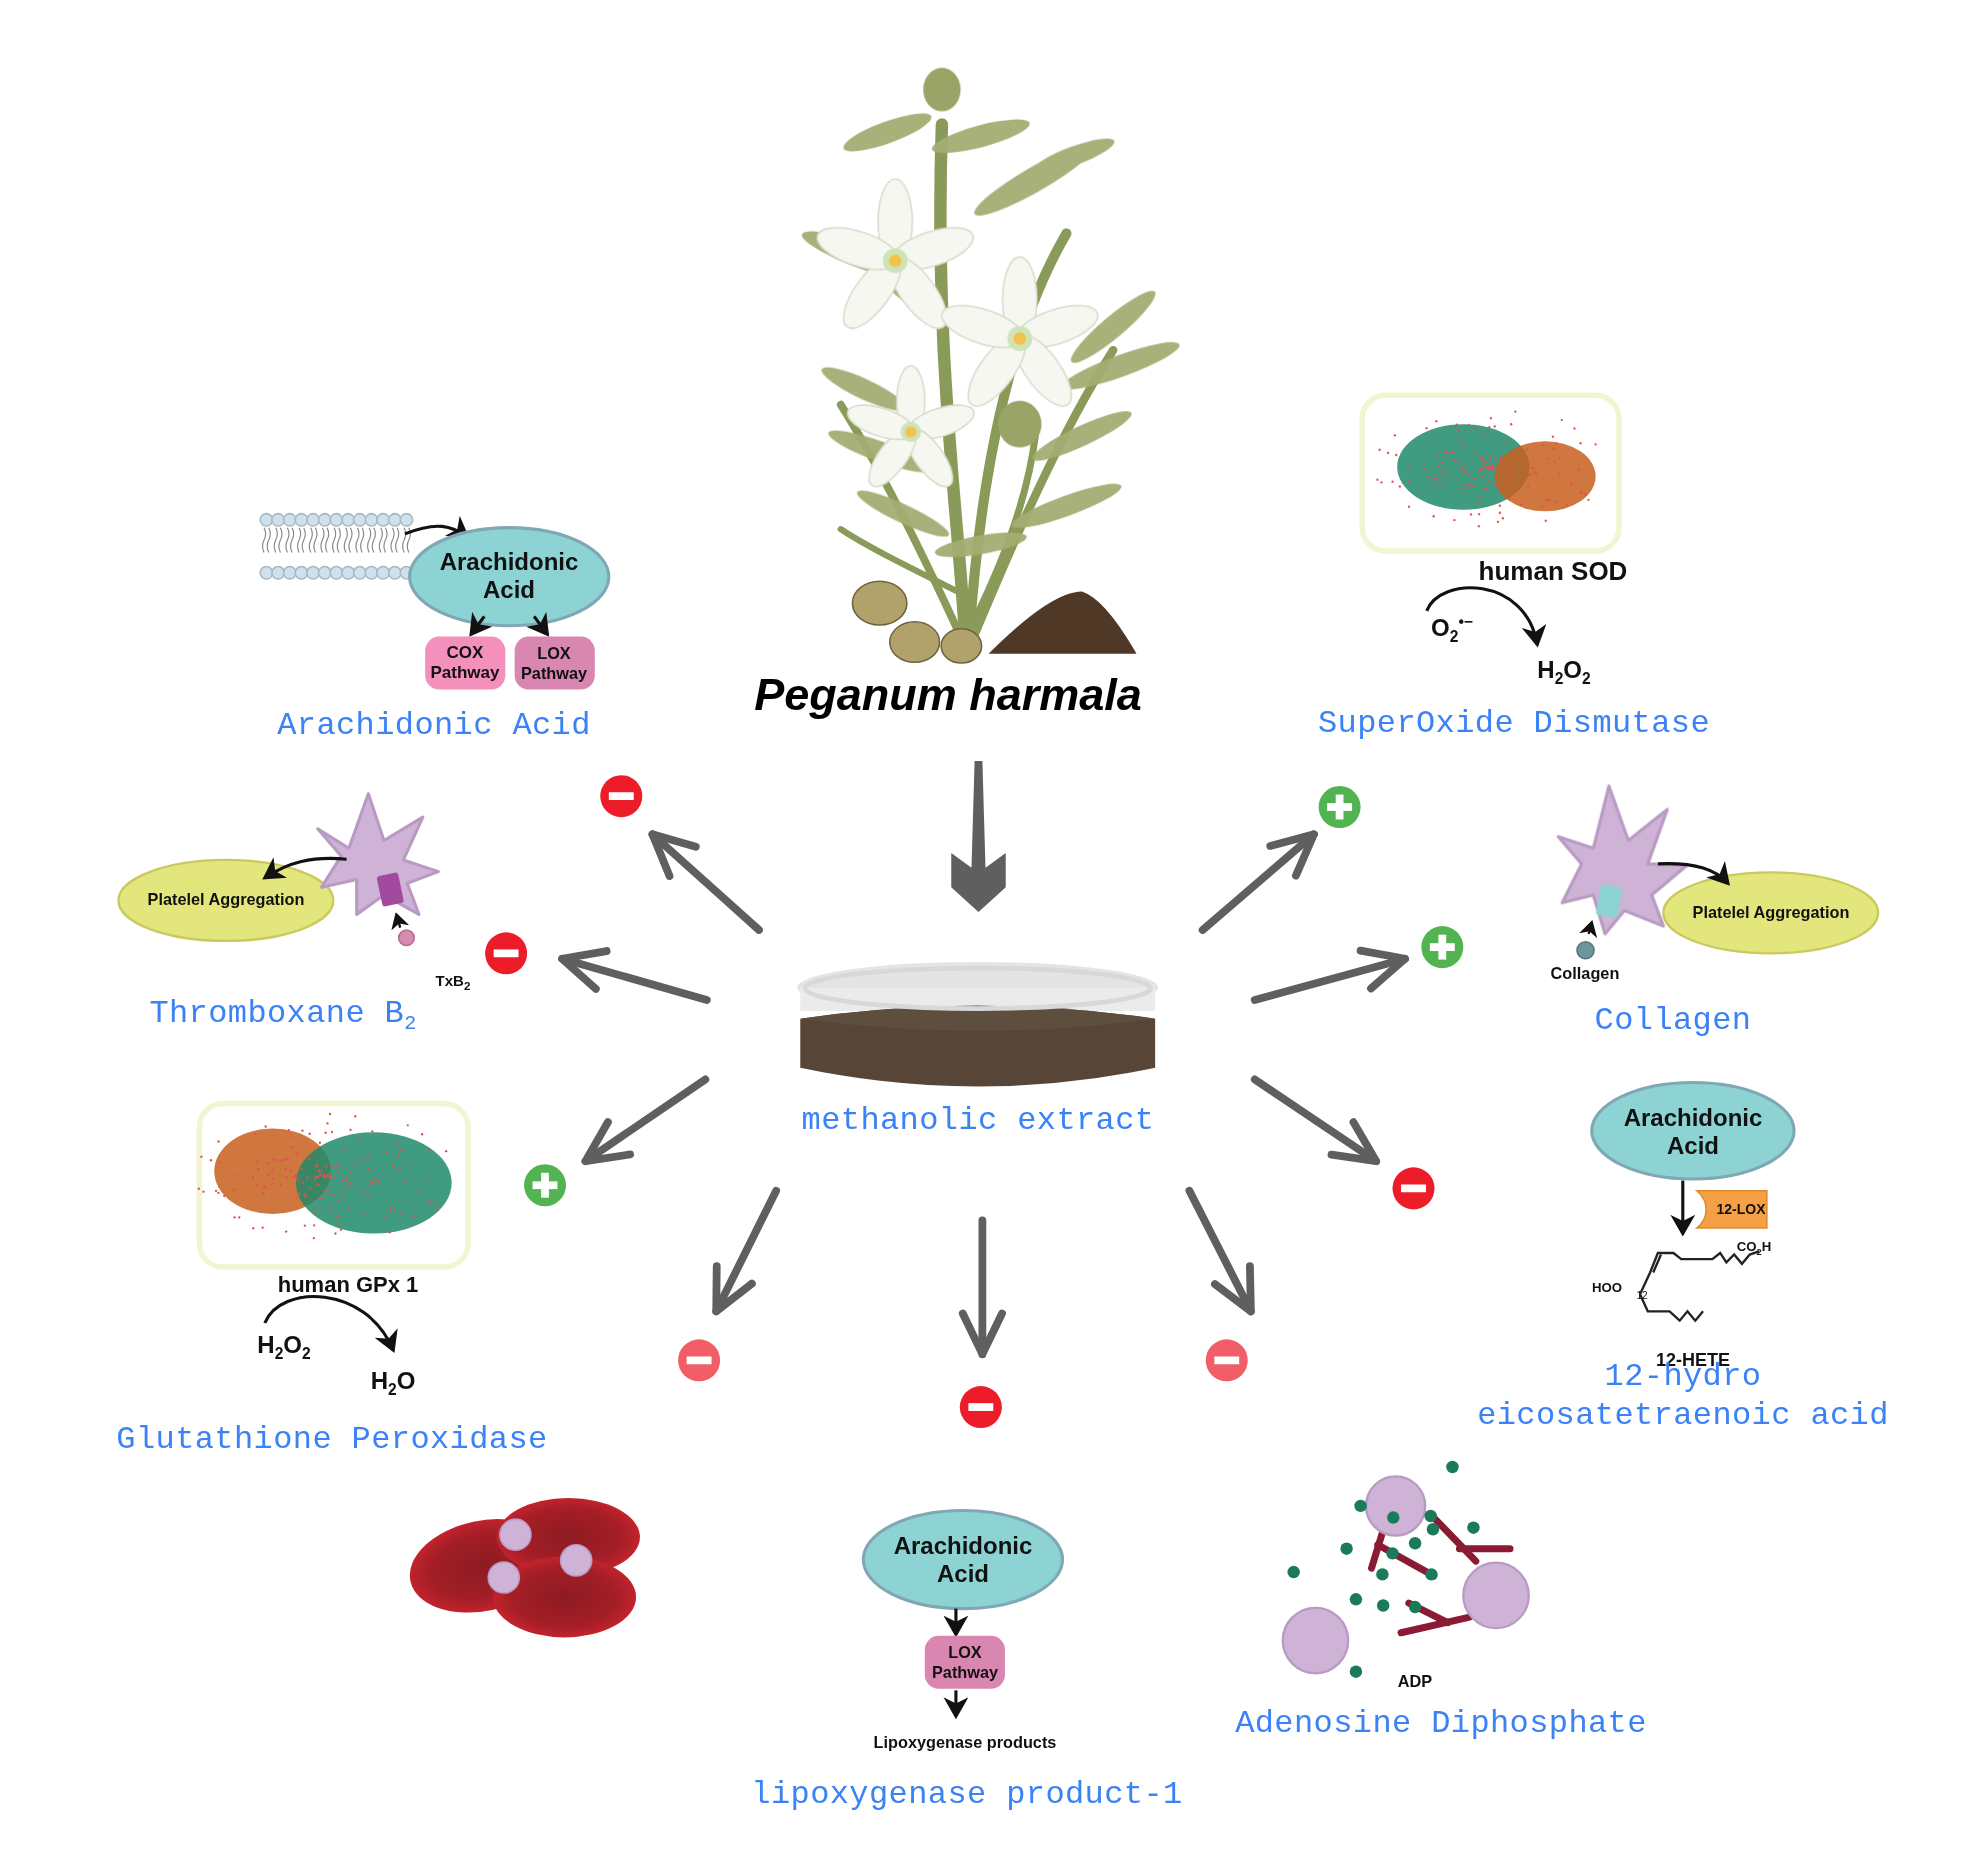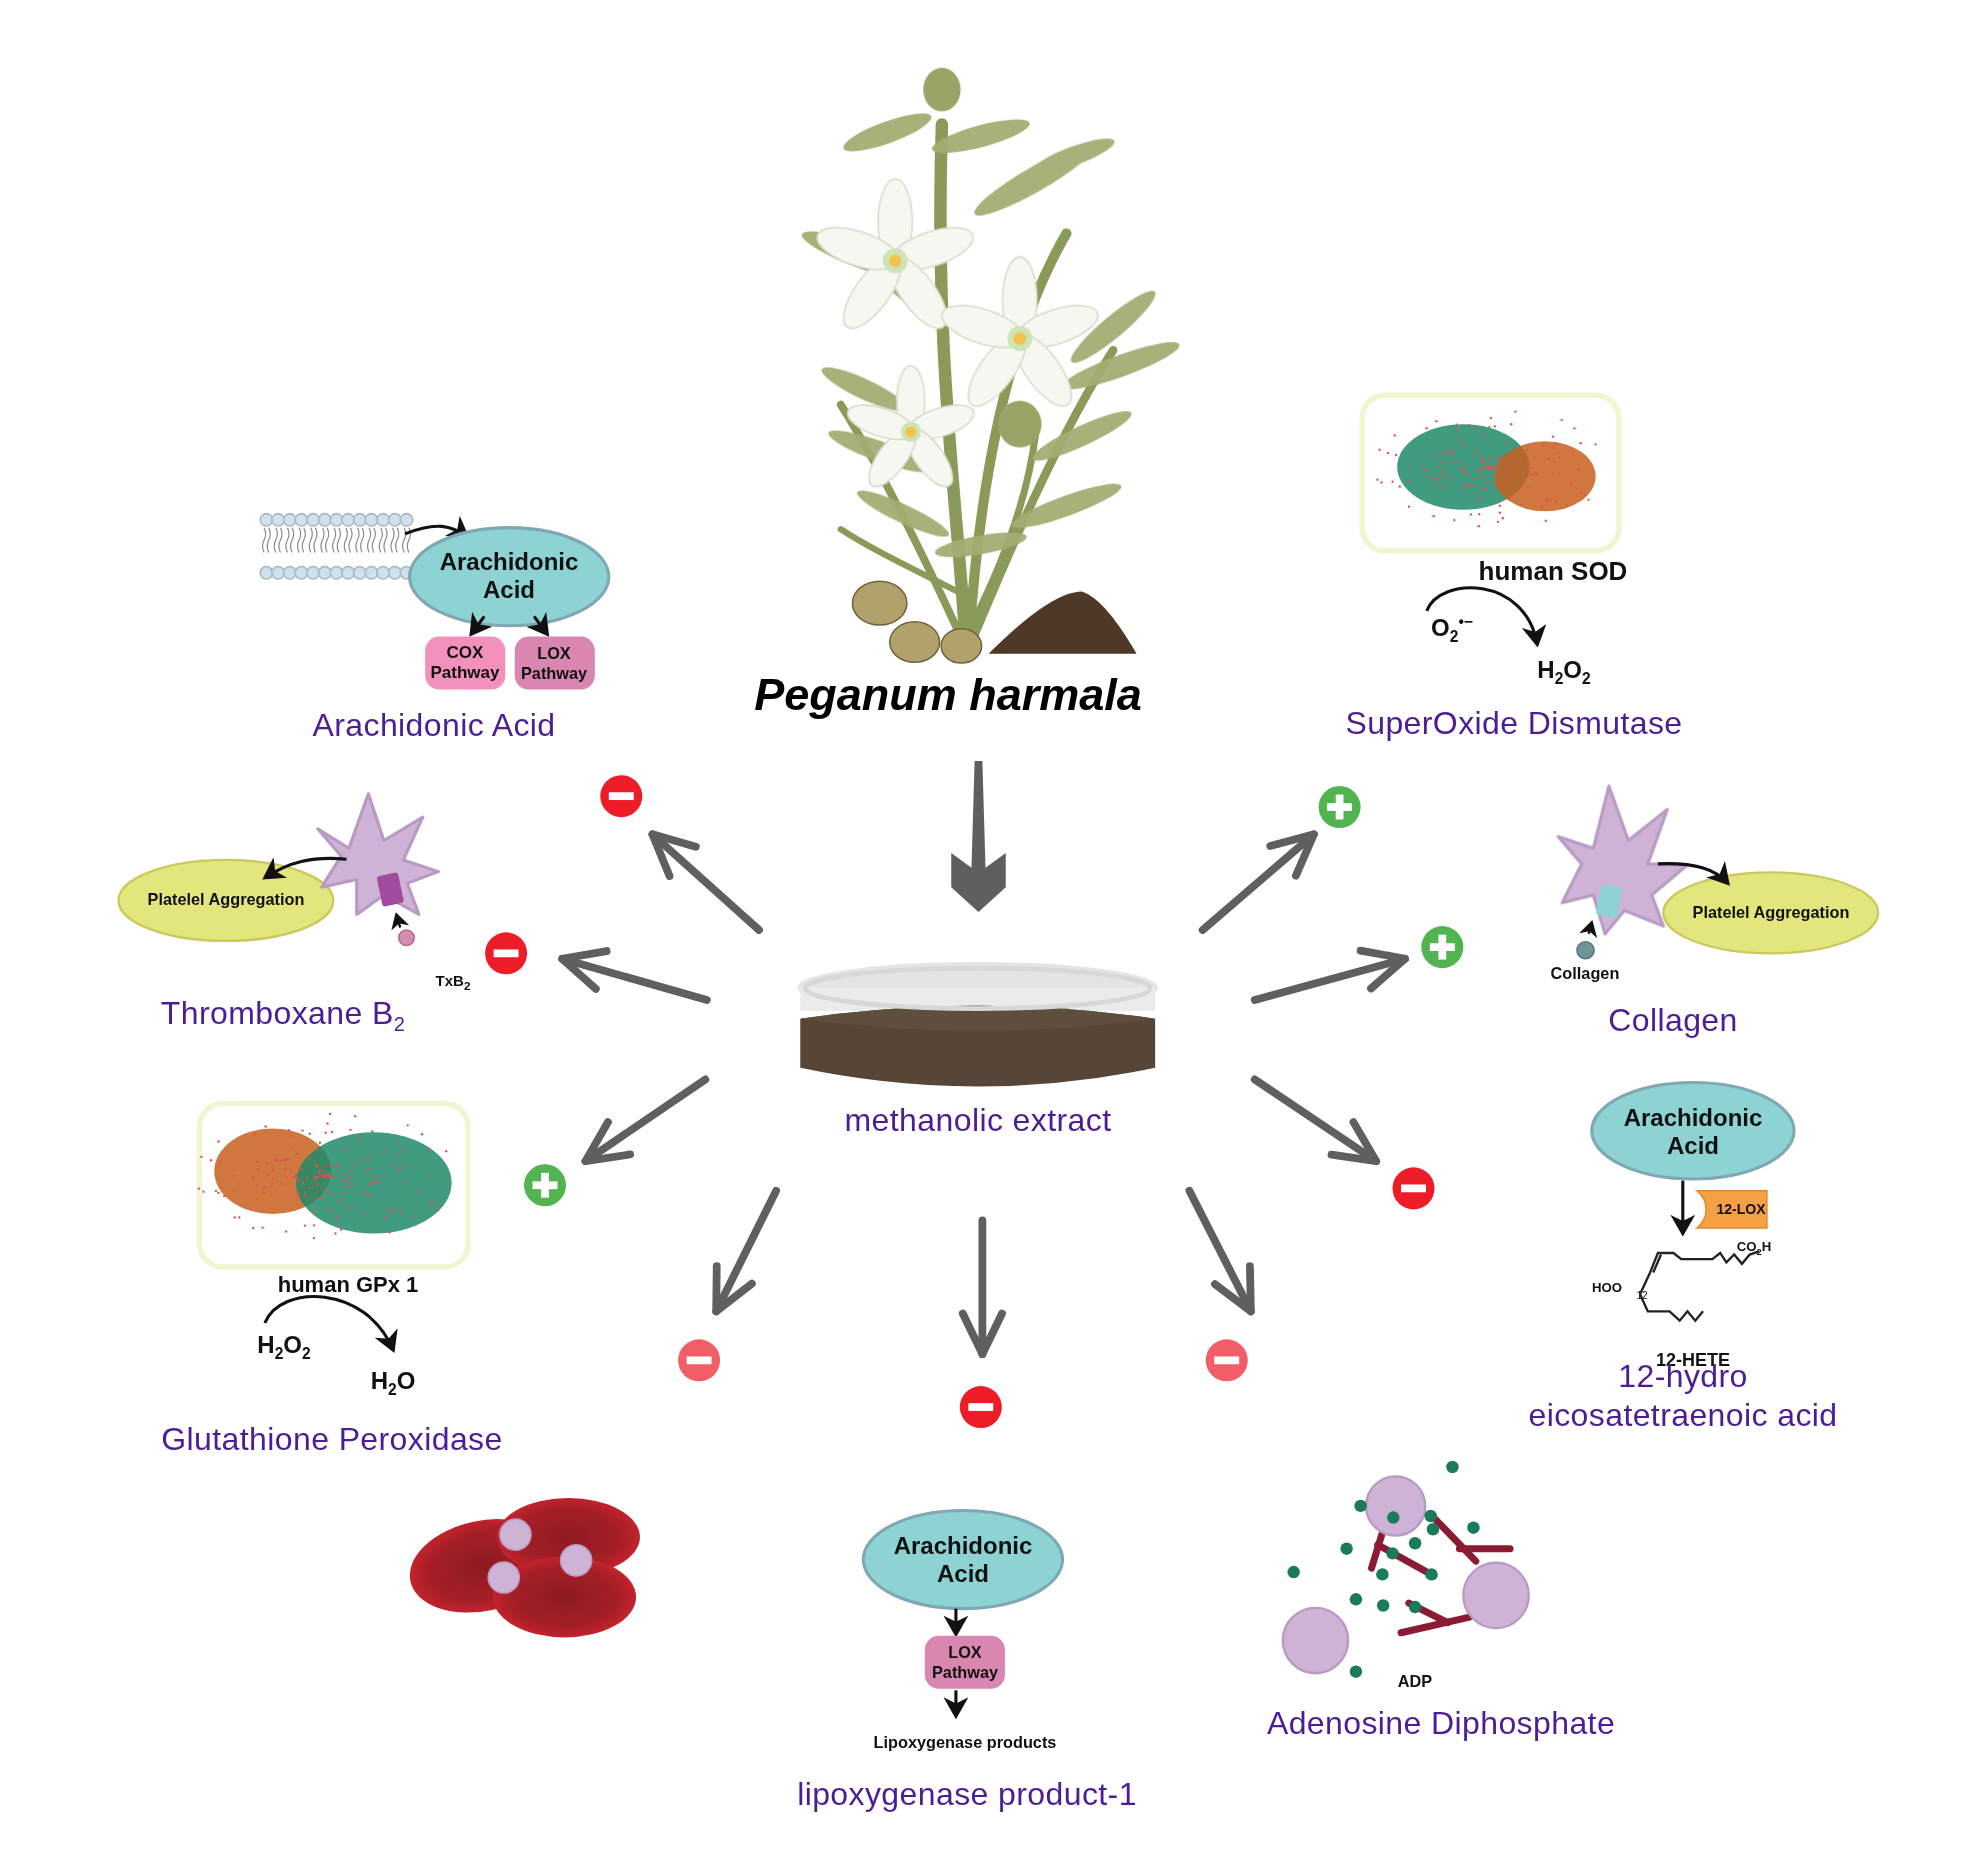--- a/index.html
+++ b/index.html
@@ -1,18 +1,18 @@
 <!DOCTYPE html>
 <html style="font-size:12.5px"><head>
 <meta charset="utf-8">
 <style>
   html, body { margin:0; padding:0; background:#ffffff; }
   body { width:1985px; height:1874px; position:relative; overflow:hidden; font-family:"DejaVu Sans", sans-serif; }
   #stage { position:absolute; left:0; top:0; width:1985px; height:1874px; }
-  .lbl { position:absolute; font-family:Liberation Sans, sans-serif; color:#4c1d95; white-space:nowrap; transform:translateX(-50%); text-align:center; font-weight:300; }
+  .lbl { position:absolute; font-family:Liberation Mono, monospace; color:#3b82f6; white-space:nowrap; transform:translateX(-50%); text-align:center; font-weight:300; }
   .big { font-size:32px; letter-spacing:0.4px; }
   .bold { font-family:"Liberation Sans", sans-serif; font-weight:bold; color:#111; position:absolute; white-space:nowrap; transform:translateX(-50%); text-align:center; }
   .title { position:absolute; font-family:"Liberation Sans", sans-serif; font-weight:bold; font-style:italic; font-size:45px; transform:translateX(-50%); white-space:nowrap; }
 </style>
 </head>
 <body>
 
 <div id="stage">
 
 <svg id="art" width="1985" height="1874" viewBox="0 0 2550 2408" xmlns="http://www.w3.org/2000/svg">

